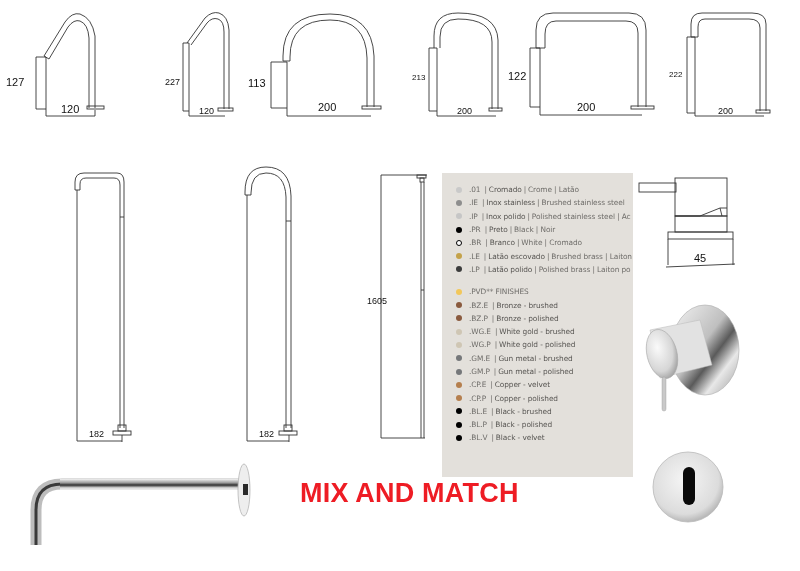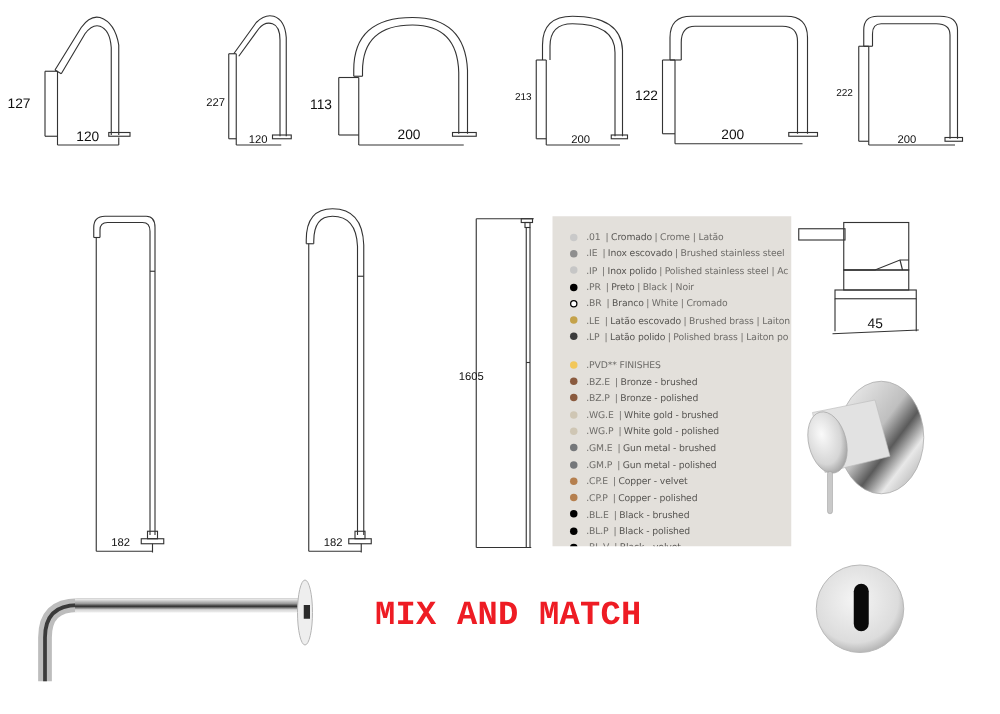--- a/index.html
+++ b/index.html
@@ -1,29 +1,29 @@
 <!DOCTYPE html>
 <html><head>
 <meta charset="utf-8">
 <style>
   html, body { margin:0; padding:0; background:#ffffff; }
   body { width:800px; height:571px; position:relative; overflow:hidden; font-family:"Liberation Sans", sans-serif; }
   svg.drawing { position:absolute; left:0; top:0; }
   .dim { font-family:"Liberation Sans", sans-serif; fill:#111; }
   .legend {
-    position:absolute; left:442px; top:173px; width:191px; height:264px;
+    position:absolute; left:442px; top:173px; width:191px; height:304px;
     background:#e3e0db; box-sizing:border-box; padding:10px 0 0 14px; overflow:hidden;
   }
   .legend-row { display:flex; align-items:center; height:13.3px; font-size:7.4px; color:#6e6c69; white-space:nowrap; font-family:"DejaVu Sans", sans-serif; letter-spacing:-0.1px; }
   .dot { width:6px; height:6px; border-radius:50%; margin-right:7px; flex:0 0 auto; box-sizing:border-box; }
   .code { margin-right:2px; }
   .sep { margin:0 2px; }
   .bold { font-weight:normal; color:#575552; }
   .gap { height:9px; }
-  .mix { position:absolute; left:300px; top:478px; font-size:27px; font-weight:bold; color:#ee1c24; letter-spacing:0.2px; font-family:Liberation Mono, monospace; }
+  .mix { position:absolute; left:300px; top:478px; font-size:27px; font-weight:bold; color:#ee1c24; letter-spacing:0.2px; font-family:Liberation Sans, sans-serif; }
 </style>
 </head>
 <body>
 
 <svg class="drawing" width="800" height="571" viewBox="0 0 800 571">
   <g fill="none" stroke="#333" stroke-width="0.9">
 
     <g>
       <path d="M44 56 L65 22 Q72 12 80 14 Q92 18 95 36 L95 108"></path>
       <path d="M49 59 L68 27 Q74 19 80 21 Q88 24 89 38 L89 108"></path>
@@ -217,21 +217,21 @@
     <span class="code">.01</span>
       <span class="sep">|</span>
     <span class="bold">Cromado</span>
       <span class="sep">|</span>
     <span>Crome | Latão</span>
   </div>
   <div class="legend-row">
     <span class="dot" style="background:#8e8e8e"></span>
     <span class="code">.IE</span>
       <span class="sep">|</span>
-    <span class="bold">Inox escovado</span>
+    <span class="bold">Inox stainless</span>
       <span class="sep">|</span>
     <span>Brushed stainless steel</span>
   </div>
   <div class="legend-row">
     <span class="dot" style="background:#c6c6c6"></span>
     <span class="code">.IP</span>
       <span class="sep">|</span>
     <span class="bold">Inox polido</span>
       <span class="sep">|</span>
     <span>Polished stainless steel | Ac</span>

